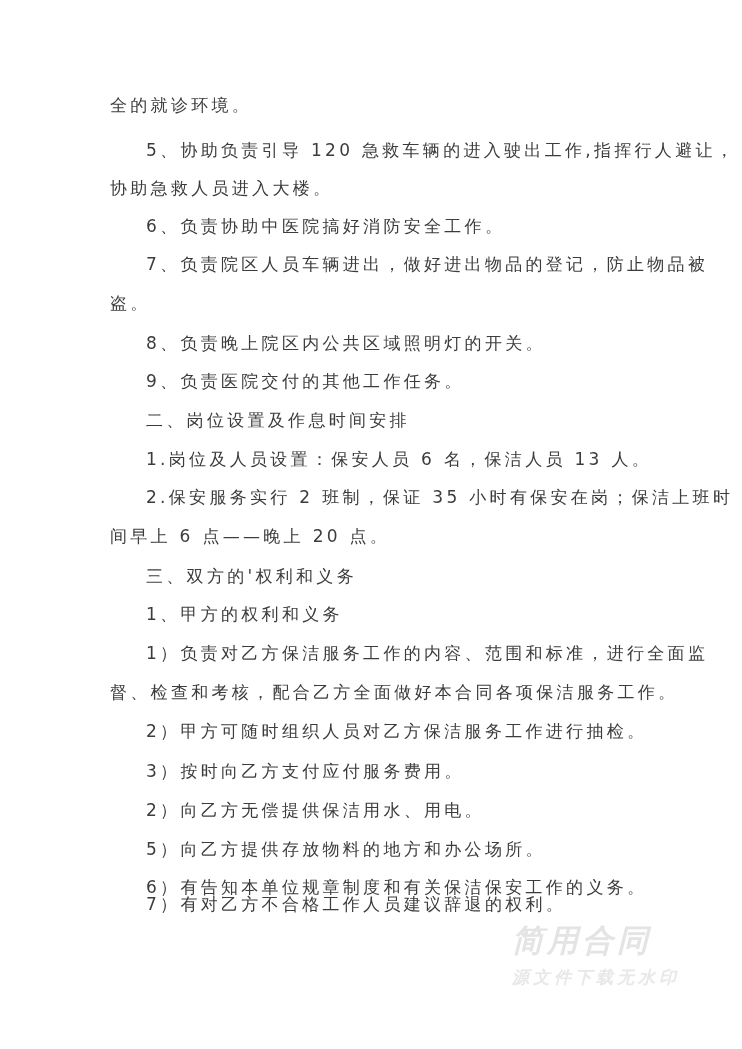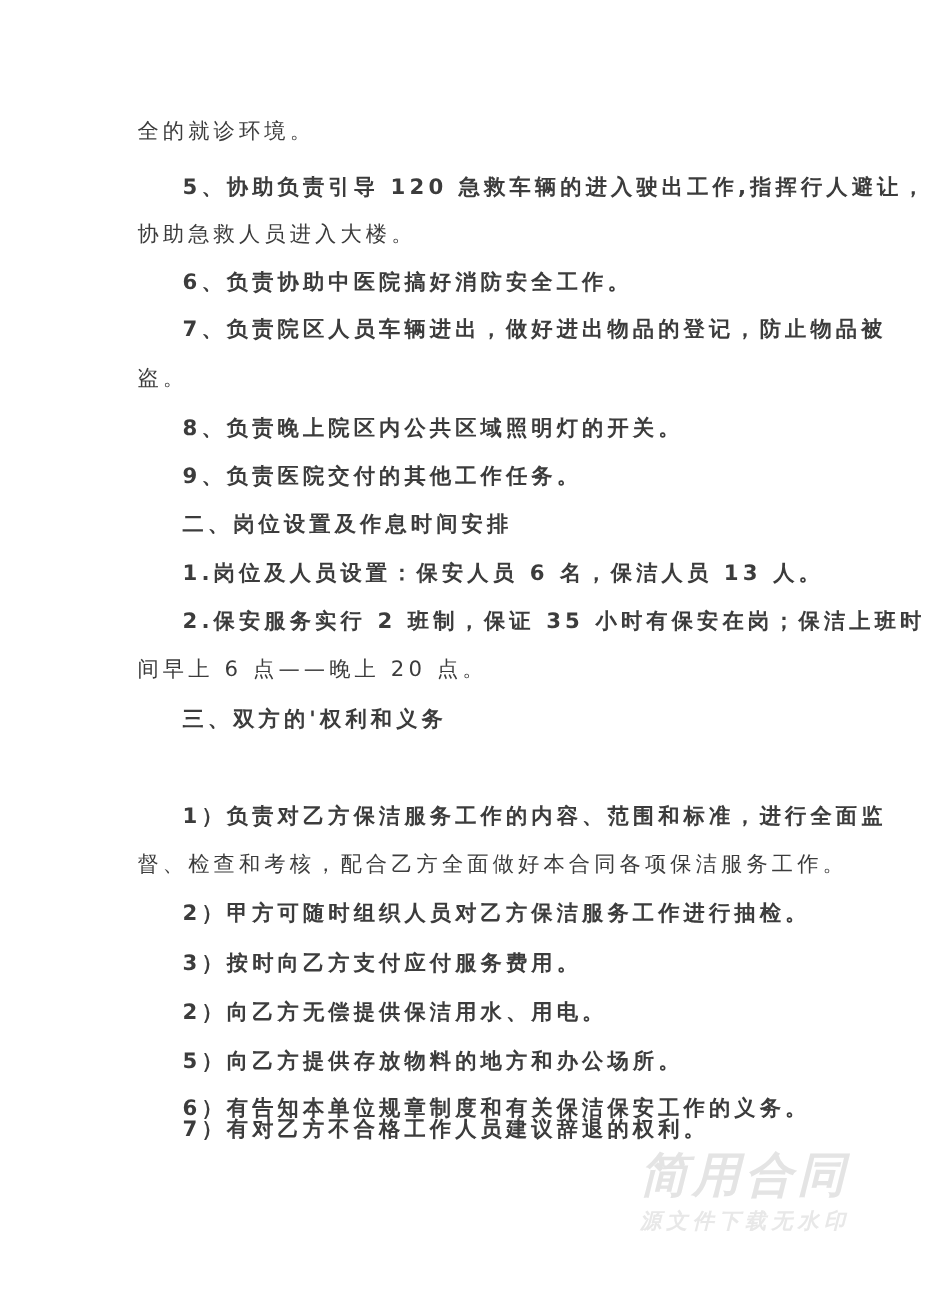--- a/index.html
+++ b/index.html
@@ -18,32 +18,32 @@
   }
   .line {
     position: absolute;
     left: 110px;
     font-size: 17px;
     line-height: 22px;
     letter-spacing: 3.3px;
     white-space: nowrap;
     color: #3c3c3c;
   }
-  .line.indent { left: 146px; font-weight: bold; }
+  .line.indent { left: 146px; }
   .watermark {
     position: absolute;
     left: 512px; top: 918px;
     width: 190px;
     color: #e6e6e6;
     font-weight: bold;
     font-style: italic;
     text-align: left;
   }
   .wm-title {
-    font-size: 38px; line-height: 44px;
+    font-size: 31px; line-height: 44px;
     letter-spacing: 4px;
     color: #e4e4e4;
   }
   .wm-sub {
     font-size: 17px; line-height: 22px;
     letter-spacing: 4px;
     color: #e8e8e8;
     margin-top: 4px;
   }
 </style>
@@ -57,20 +57,21 @@
   <div class="line indent" style="top:215px">6、负责协助中医院搞好消防安全工作。</div>
   <div class="line indent" style="top:253px">7、负责院区人员车辆进出，做好进出物品的登记，防止物品被</div>
   <div class="line" style="top:292px">盗。</div>
   <div class="line indent" style="top:332px">8、负责晚上院区内公共区域照明灯的开关。</div>
   <div class="line indent" style="top:370px">9、负责医院交付的其他工作任务。</div>
   <div class="line indent" style="top:409px">二、岗位设置及作息时间安排</div>
   <div class="line indent" style="top:448px">1.岗位及人员设置：保安人员 6 名，保洁人员 13 人。</div>
   <div class="line indent" style="top:486px">2.保安服务实行 2 班制，保证 35 小时有保安在岗；保洁上班时</div>
   <div class="line" style="top:525px">间早上 6 点——晚上 20 点。</div>
   <div class="line indent" style="top:565px">三、双方的'权利和义务</div>
+  <div class="line indent" style="top:603px">1、甲方的权利和义务</div>
   <div class="line indent" style="top:642px">1）负责对乙方保洁服务工作的内容、范围和标准，进行全面监</div>
   <div class="line" style="top:681px">督、检查和考核，配合乙方全面做好本合同各项保洁服务工作。</div>
   <div class="line indent" style="top:720px">2）甲方可随时组织人员对乙方保洁服务工作进行抽检。</div>
   <div class="line indent" style="top:760px">3）按时向乙方支付应付服务费用。</div>
   <div class="line indent" style="top:799px">2）向乙方无偿提供保洁用水、用电。</div>
   <div class="line indent" style="top:838px">5）向乙方提供存放物料的地方和办公场所。</div>
   <div class="line indent" style="top:876px">6）有告知本单位规章制度和有关保洁保安工作的义务。</div>
   <div class="line indent" style="top:893px">7）有对乙方不合格工作人员建议辞退的权利。</div>
 
   <div class="watermark">

